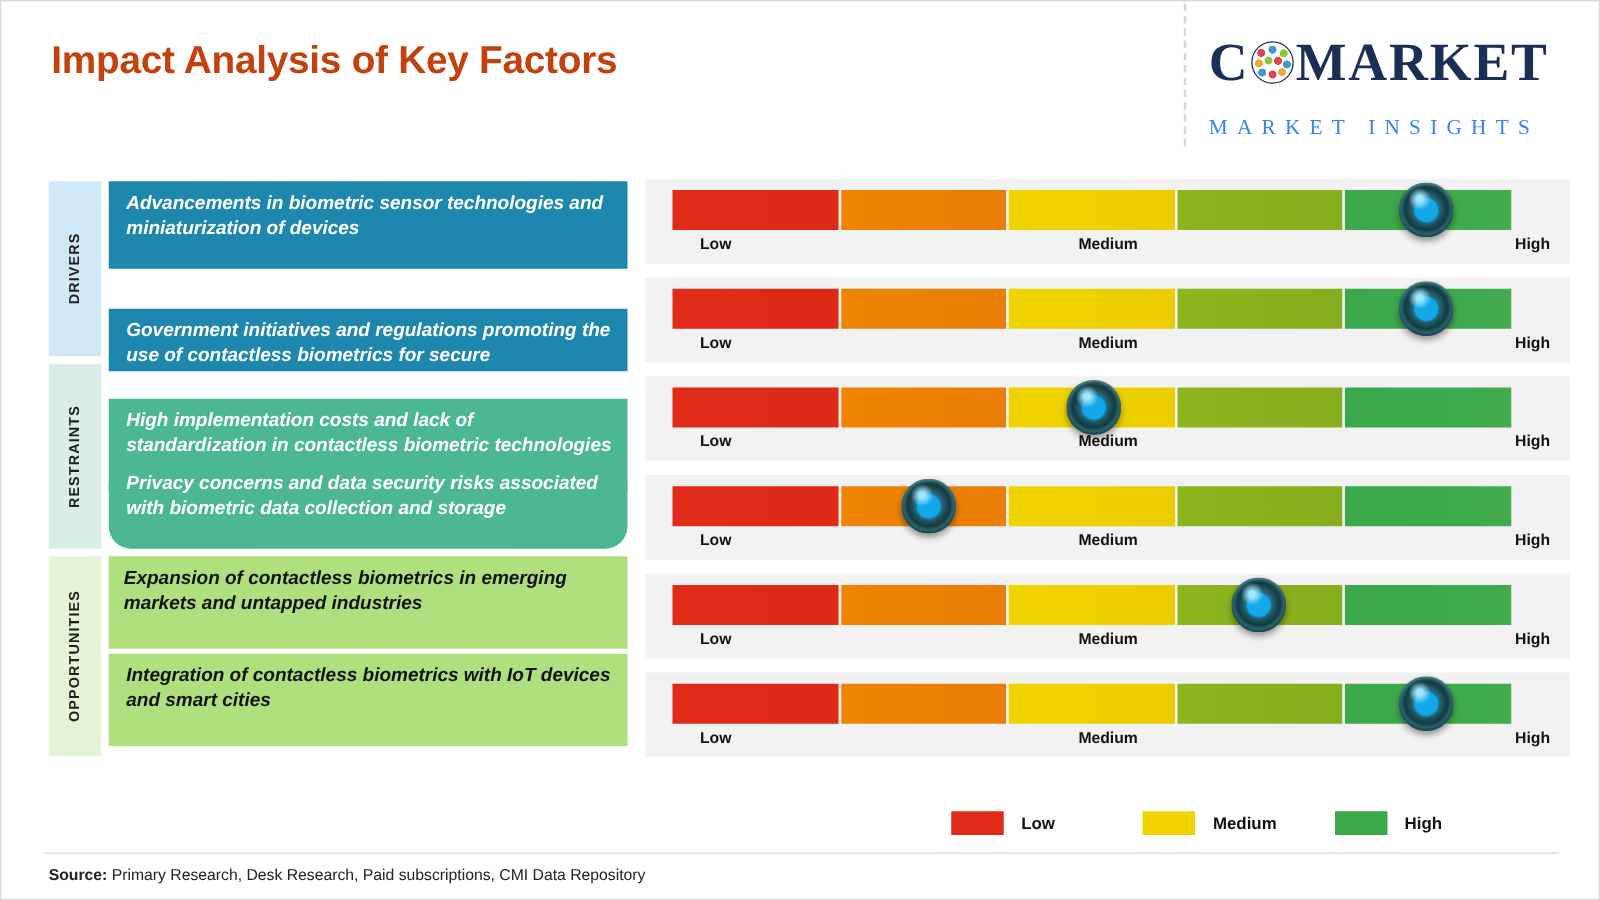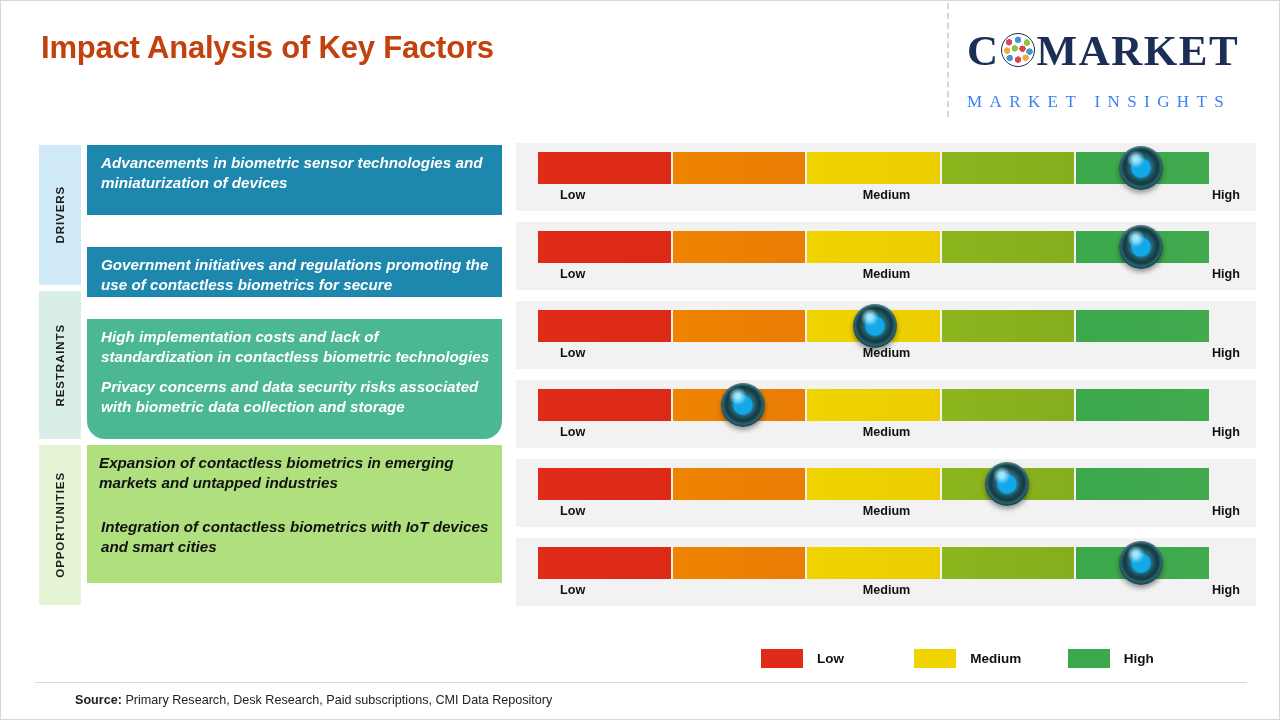--- a/index.html
+++ b/index.html
@@ -148,21 +148,21 @@
   .legend-swatch { width: 42px; height: 19px; margin-right: 14px; }
   .legend-text { font-size: 13.5px; font-weight: bold; color: #111111; }
 
   
   #footer-rule {
     position: absolute; left: 34px; top: 681px; width: 1212px;
     border-top: 1px solid #d9d9d9;
   }
   #source-line {
     position: absolute; left: 38px; top: 692px;
-    font-size: 12.6px; color: #222222; margin-left: 36px;
+    font-size: 12.6px; color: #222222;
   }
   #source-label { font-weight: bold; }
 </style>
 </head>
 <body>
 
 <div id="page">
 
   <div id="header">
     <div id="title-block">
@@ -201,21 +201,21 @@
     </div>
     <div class="factor-box restraints" style="top:150px;height:74px;margin-top:28px;">
       <span>High implementation costs and lack of standardization in contactless biometric technologies</span>
     </div>
     <div class="factor-box restraints" style="top:228px;height:70px;border-radius:18px;">
       <span>Privacy concerns and data security risks associated with biometric data collection and storage</span>
     </div>
     <div class="factor-box opportunities" style="top:304px;height:74px;padding-left:12px;">
       <span>Expansion of contactless biometrics in emerging markets and untapped industries</span>
     </div>
-    <div class="factor-box opportunities" style="top:368px;height:74px;">
+    <div class="factor-box opportunities" style="top:382px;height:74px;">
       <span>Integration of contactless biometrics with IoT devices and smart cities</span>
     </div>
 
     <div class="gauge-row" style="top:2px;">
       <div class="gauge-bar">
         <div class="seg s1"></div>
         <div class="seg s2"></div>
         <div class="seg s3"></div>
         <div class="seg s4"></div>
         <div class="seg s5"></div>

